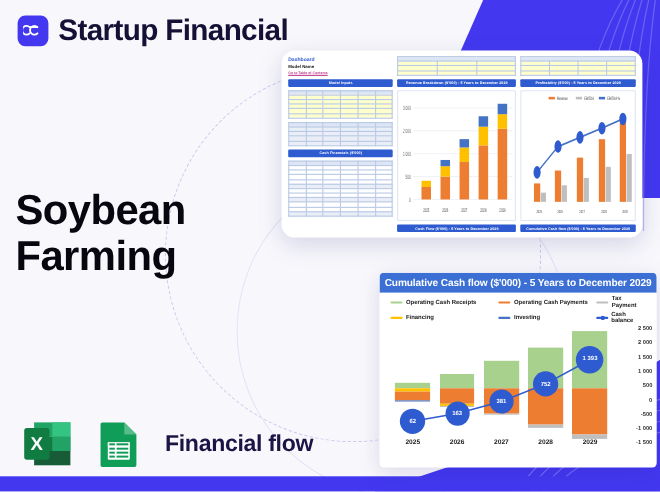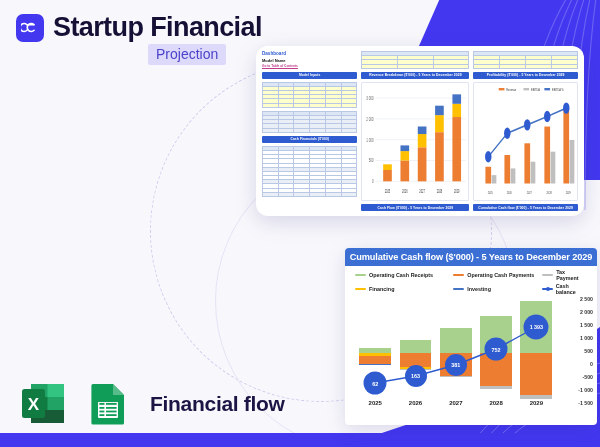--- a/index.html
+++ b/index.html
@@ -180,22 +180,25 @@
   <div class="logo-row">
     <div class="logo-mark">
       <svg width="19" height="19" viewBox="0 0 24 24" fill="none" stroke="#ffffff" stroke-width="2.1" stroke-linecap="round">
         <path d="M16.5 8.5a5 5 0 1 0 0 7"></path>
         <path d="M7.5 15.5a5 5 0 1 1 0-7"></path>
         <path d="M8 8.5h8"></path>
       </svg>
     </div>
     <div class="logo-text">Startup Financial</div>
   </div>
-  <div class="sub-chip">Projection</div>
-
+
+  <div class="big-title">
+    <div>Soybean</div>
+    <div>Farming</div>
+  </div>
 
   <div class="files-row">
     <div class="icon-xls">
       <svg width="52" height="52" viewBox="0 0 52 52">
         <rect x="13" y="6" width="33" height="13" fill="#21a366"></rect>
         <rect x="13" y="19" width="33" height="13" fill="#107c41"></rect>
         <rect x="13" y="32" width="33" height="13" fill="#185c37"></rect>
         <rect x="29.5" y="6" width="16.5" height="13" fill="#33c481"></rect>
         <rect x="29.5" y="19" width="16.5" height="13" fill="#21a366"></rect>
         <rect x="4" y="11" width="23" height="29" rx="2.5" fill="#107c41"></rect>

